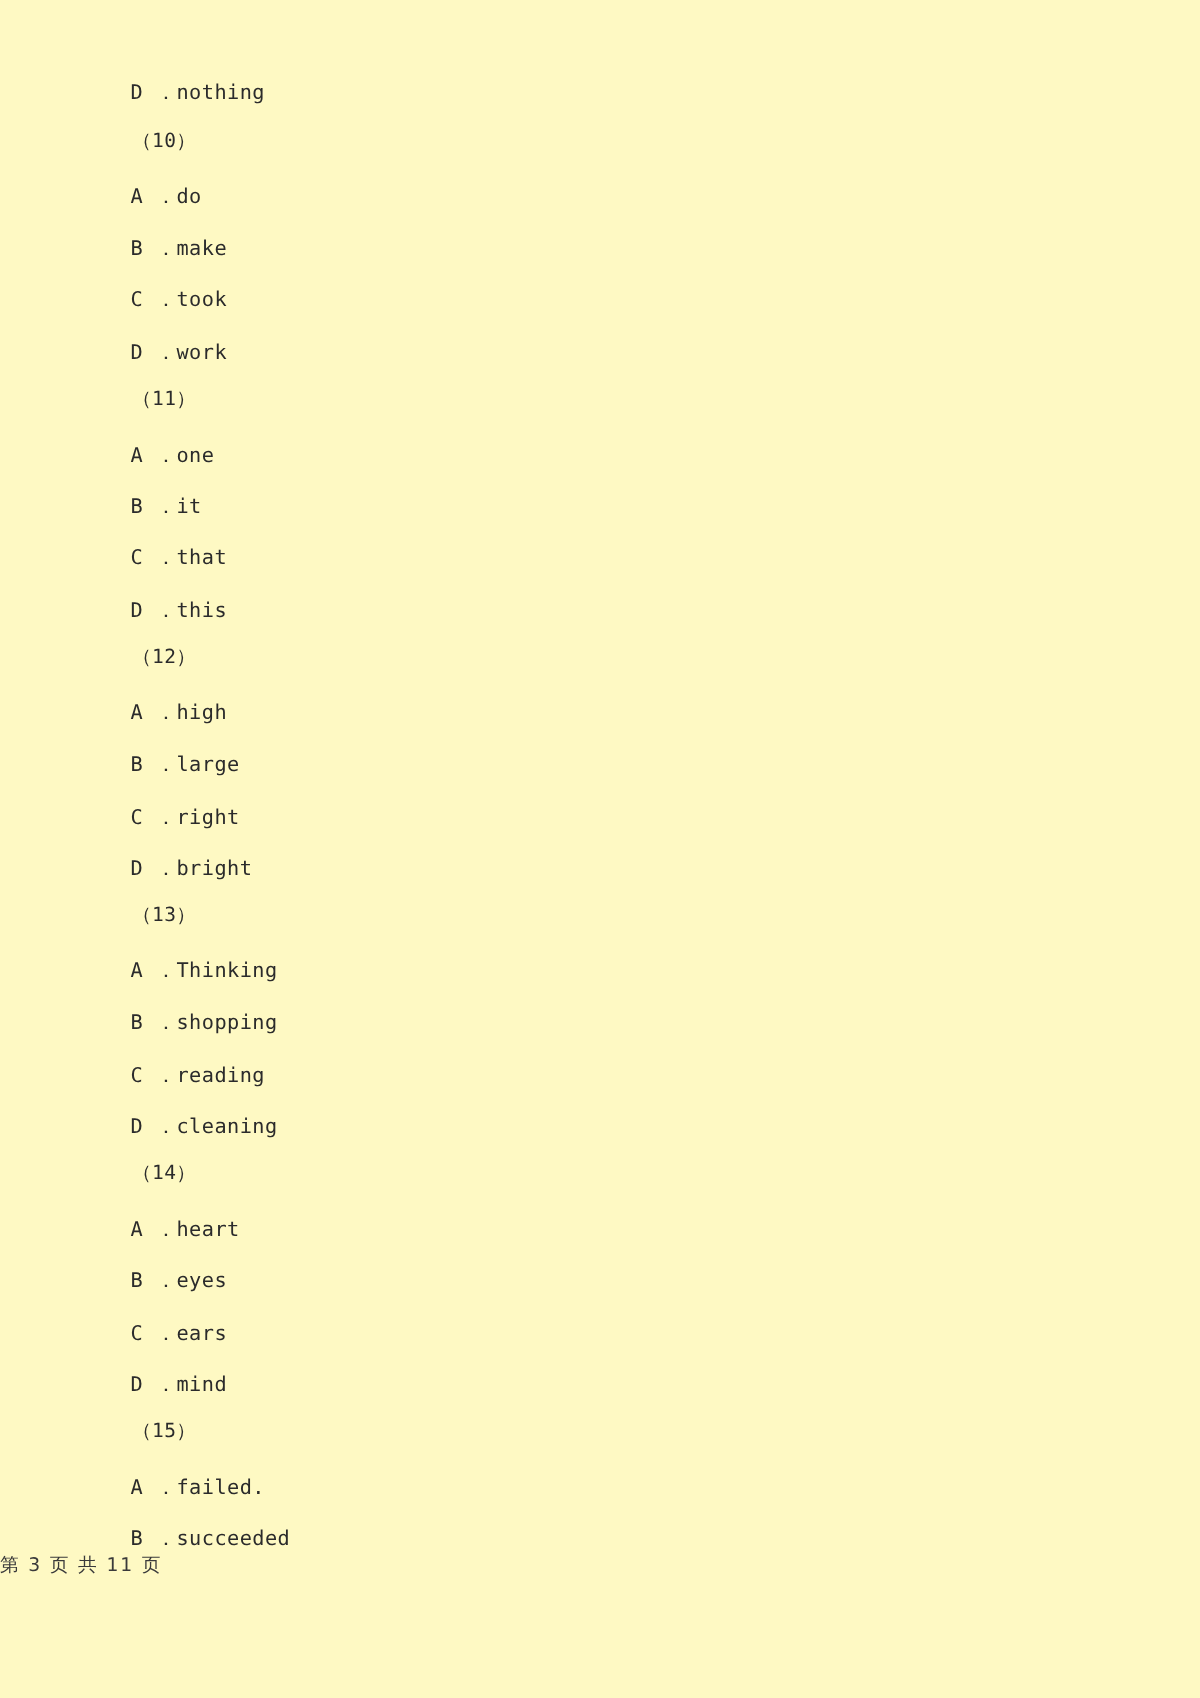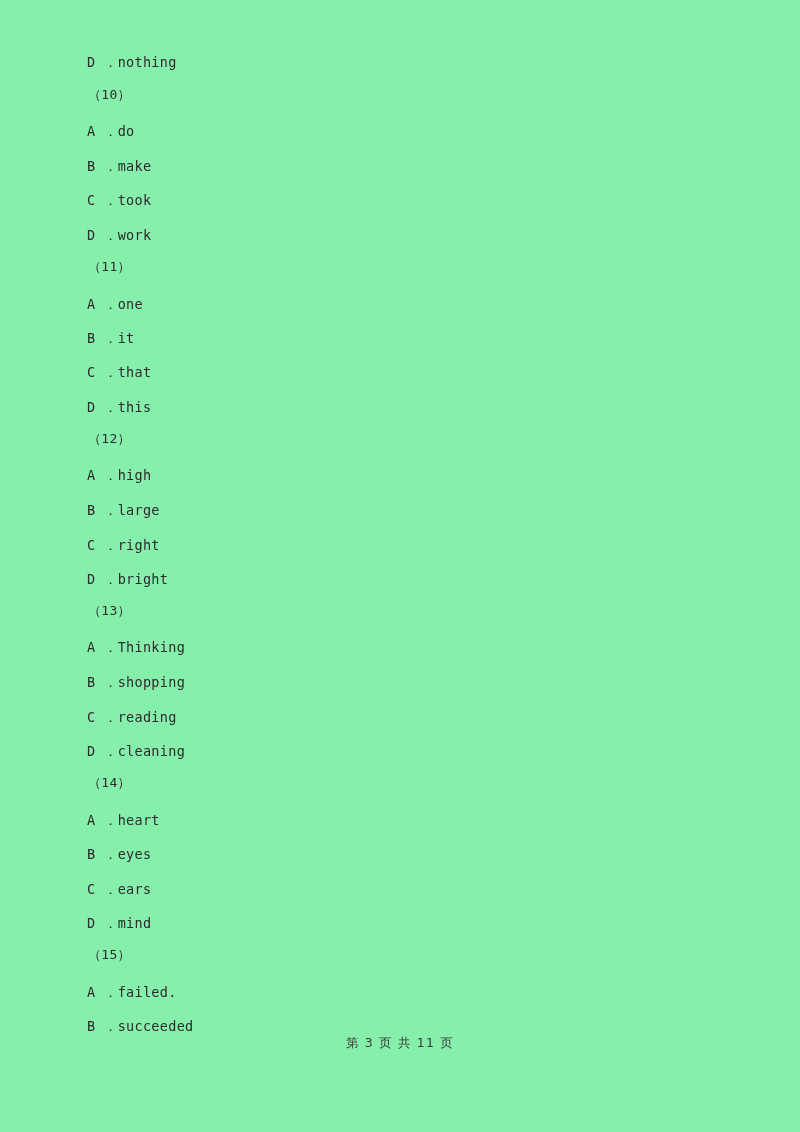--- a/index.html
+++ b/index.html
@@ -4,21 +4,21 @@
 <style>
   html, body {
     margin: 0;
     padding: 0;
     background: #ffffff;
   }
   .page {
     position: relative;
     width: 800px;
     height: 1132px;
-    background: #86efac;
+    background: #fef9c3;
     overflow: hidden;
     font-family: "DejaVu Sans Mono", "Liberation Mono", monospace;
   }
   .content {
     position: absolute;
     left: 0;
     top: 0;
     width: 800px;
   }
   .line {
@@ -36,21 +36,20 @@
     padding-left: 87px;
   }
   .line.qnum {
     padding-left: 88px;
     font-size: 13px;
   }
   .footer {
     position: absolute;
     left: 0;
     width: 800px;
-    text-align: center;
     color: #3a3a3a;
     font-size: 12.5px;
     letter-spacing: 1.2px;
     white-space: pre;
     font-family: "DejaVu Sans", "Liberation Sans", sans-serif;
   }
 </style>
 </head>
 <body>
 

